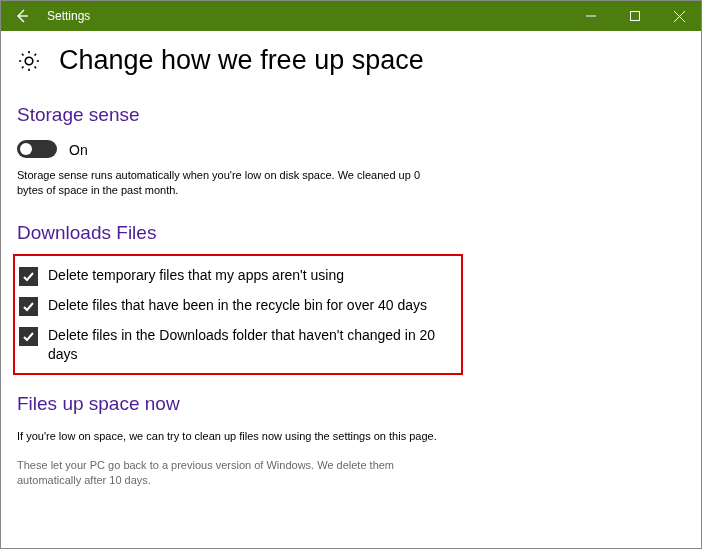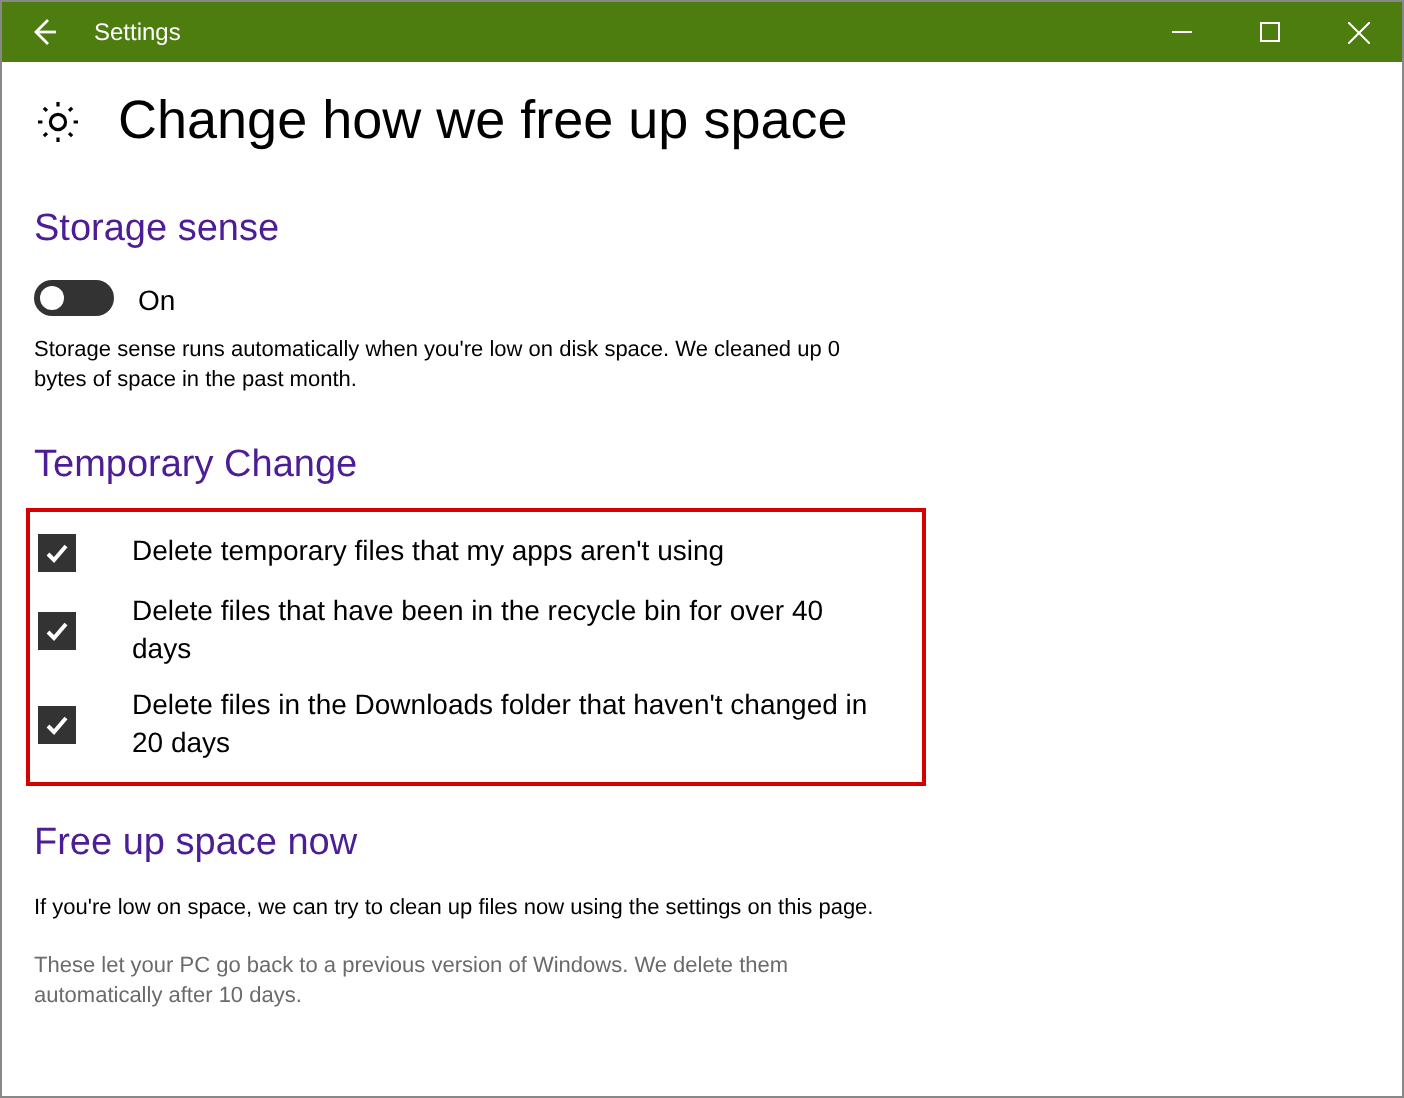--- a/index.html
+++ b/index.html
@@ -93,22 +93,22 @@
   }
   .desc.gray { color: #6a6a6a; margin-bottom: 0; }
   .highlight-box {
     border: 2px solid #d60000;
     padding: 6px 8px 6px 4px;
     margin: -4px 0 18px -4px;
     width: 450px;
   }
   .check-row {
     display: flex;
-    align-items: center;
-    gap: 28px;
+    align-items: flex-start;
+    gap: 10px;
     margin: 4px 0 10px 0;
     max-width: 420px;
   }
   .check-row:last-child { margin-bottom: 4px; }
   .checkbox {
     flex: 0 0 auto;
     width: 19px;
     height: 19px;
     border: 2px solid #111;
     display: flex;
@@ -167,21 +167,21 @@
 
   <h2 class="section">Storage sense</h2>
   <div class="toggle-row">
     <div class="toggle">
       <div class="knob"></div>
     </div>
     <span class="toggle-label">On</span>
   </div>
   <p class="desc">Storage sense runs automatically when you're low on disk space. We cleaned up 0 bytes of space in the past month.</p>
 
-  <h2 class="section">Temporary Change</h2>
+  <h2 class="section">Downloads Files</h2>
 
   <div class="highlight-box">
     <div class="check-row">
       <div class="checkbox checked">
         <svg width="13" height="13" viewBox="0 0 13 13">
             <path d="M2 7 L5 10 L11 3" stroke="#fff" stroke-width="2" fill="none"></path>
           </svg>
       </div>
       <div class="check-label">Delete temporary files that my apps aren't using</div>
     </div>
@@ -196,18 +196,18 @@
     <div class="check-row">
       <div class="checkbox checked">
         <svg width="13" height="13" viewBox="0 0 13 13">
             <path d="M2 7 L5 10 L11 3" stroke="#fff" stroke-width="2" fill="none"></path>
           </svg>
       </div>
       <div class="check-label">Delete files in the Downloads folder that haven't changed in 20 days</div>
     </div>
   </div>
 
-  <h2 class="section">Free up space now</h2>
+  <h2 class="section">Files up space now</h2>
   <p class="desc" style="margin-bottom:14px">If you're low on space, we can try to clean up files now using the settings on this page.</p>
 
 
   <p class="desc gray">These let your PC go back to a previous version of Windows. We delete them automatically after 10 days.</p>
 </div>
 
 </body></html>

